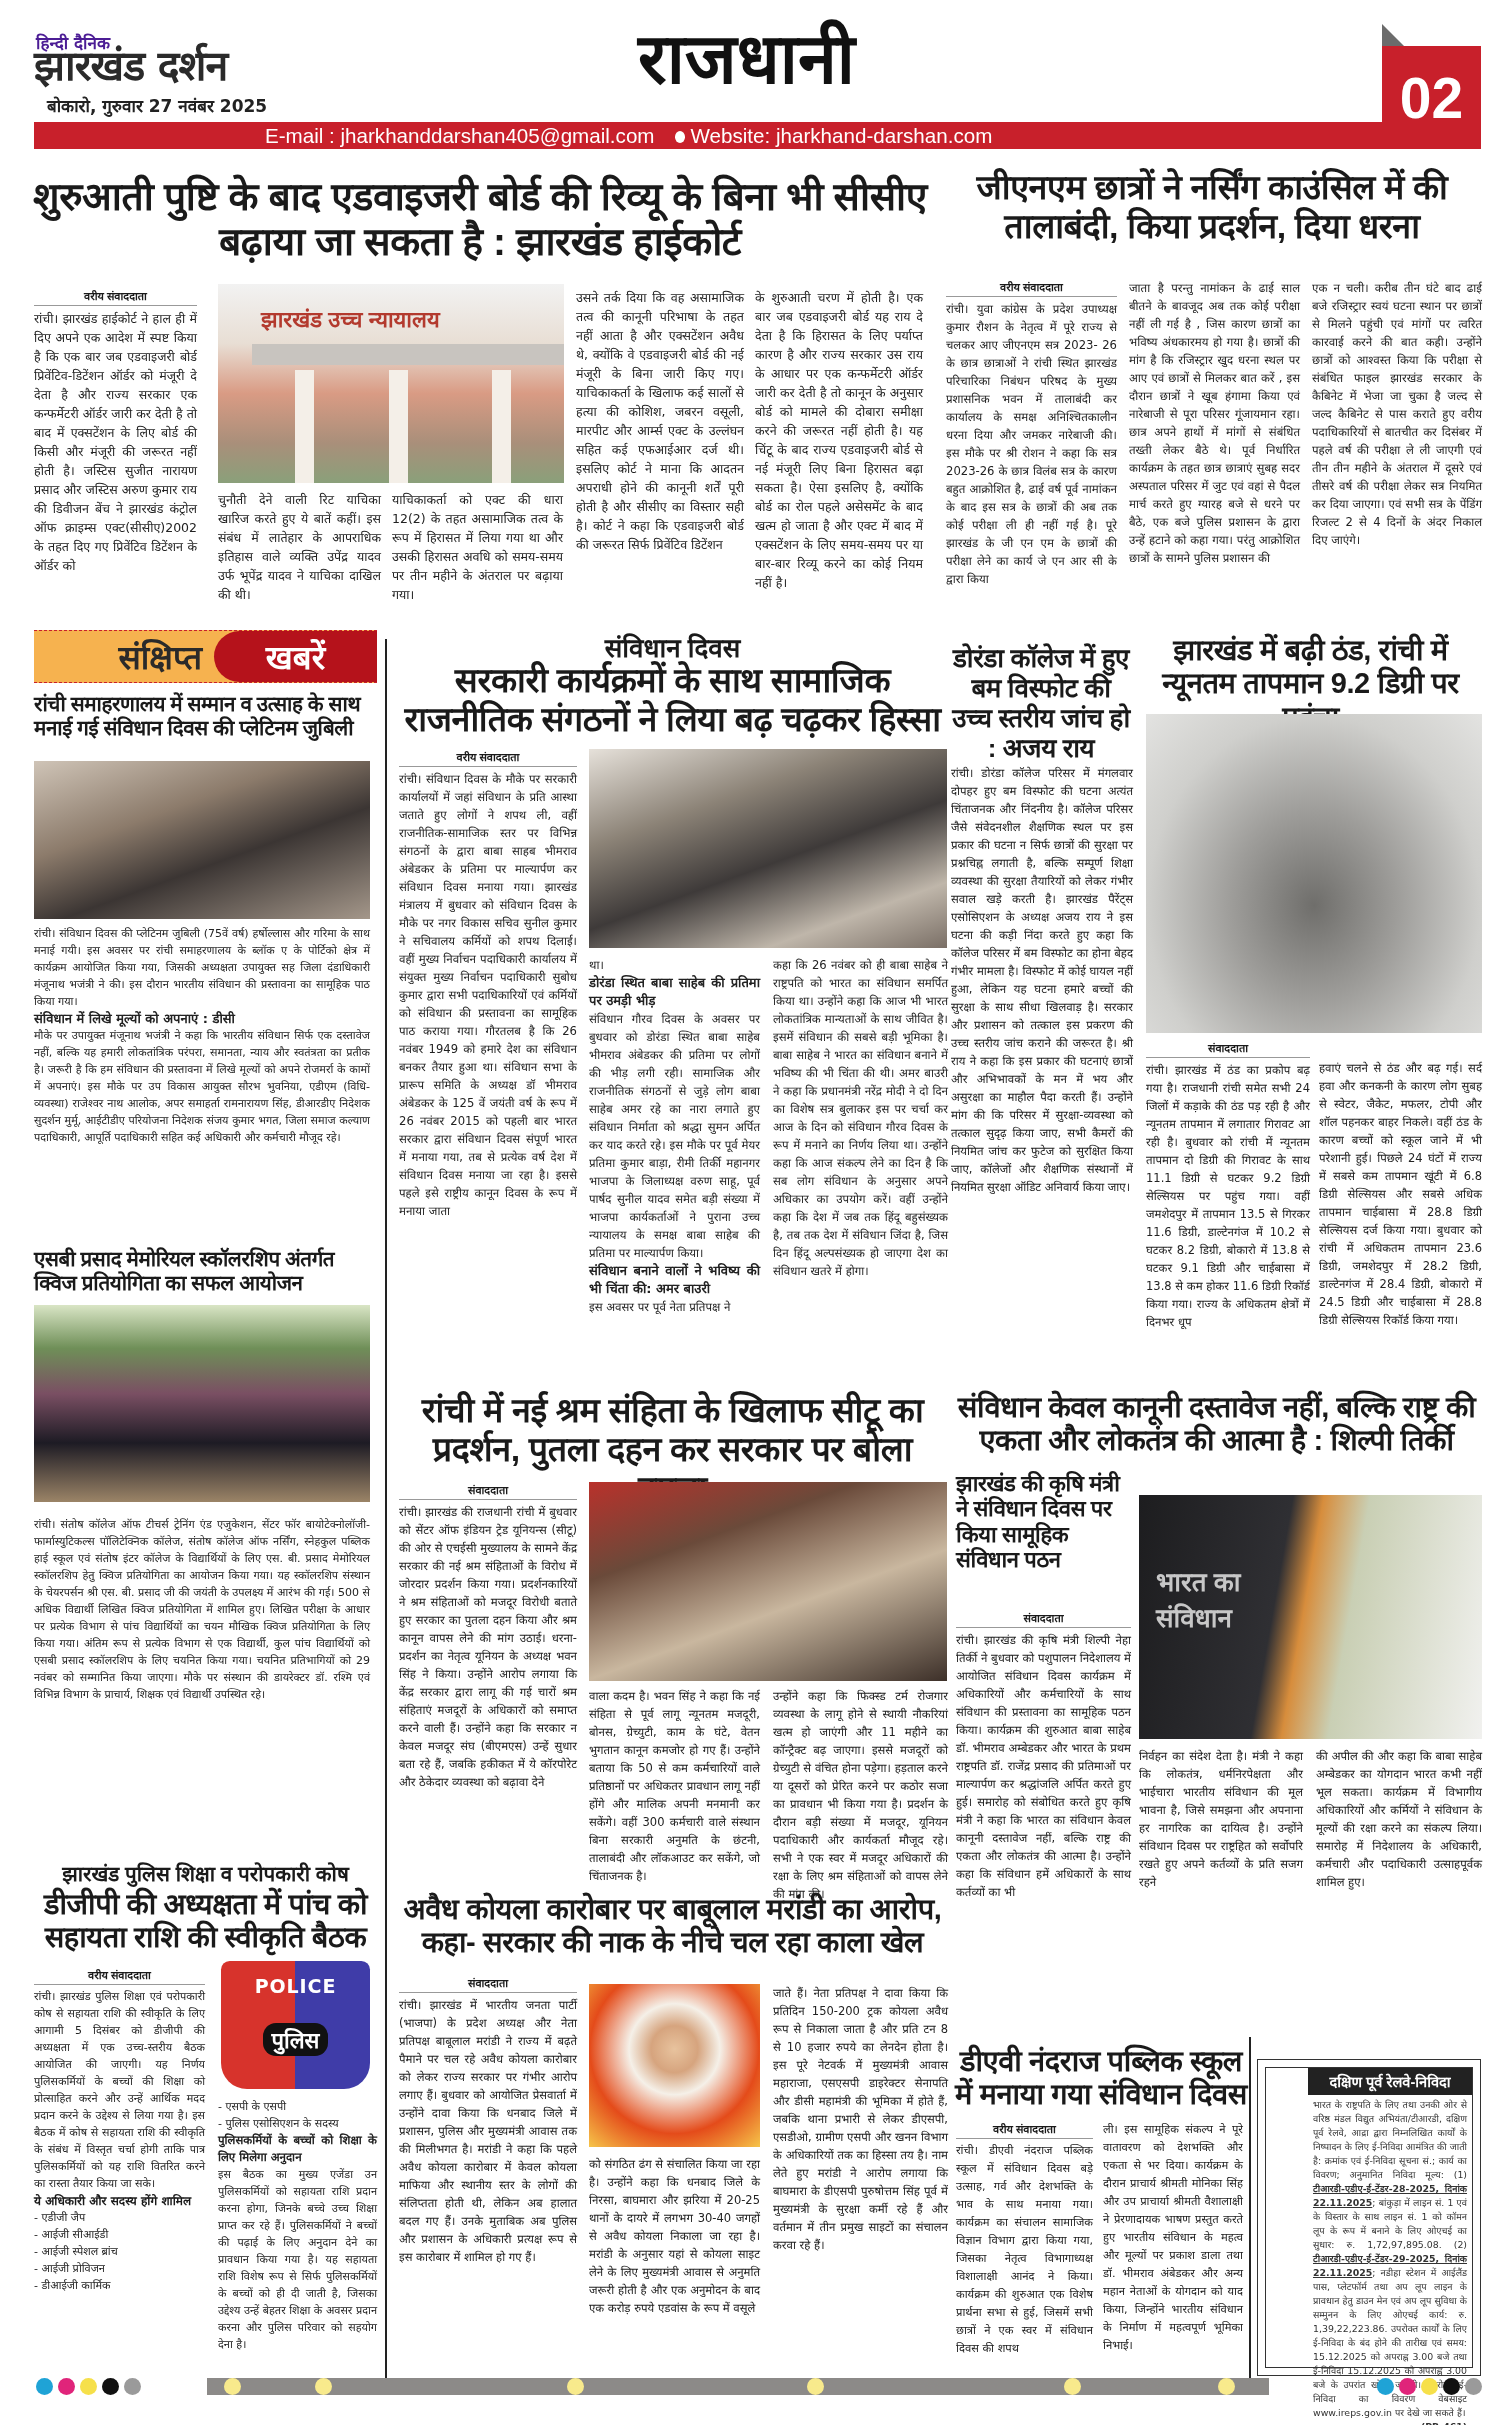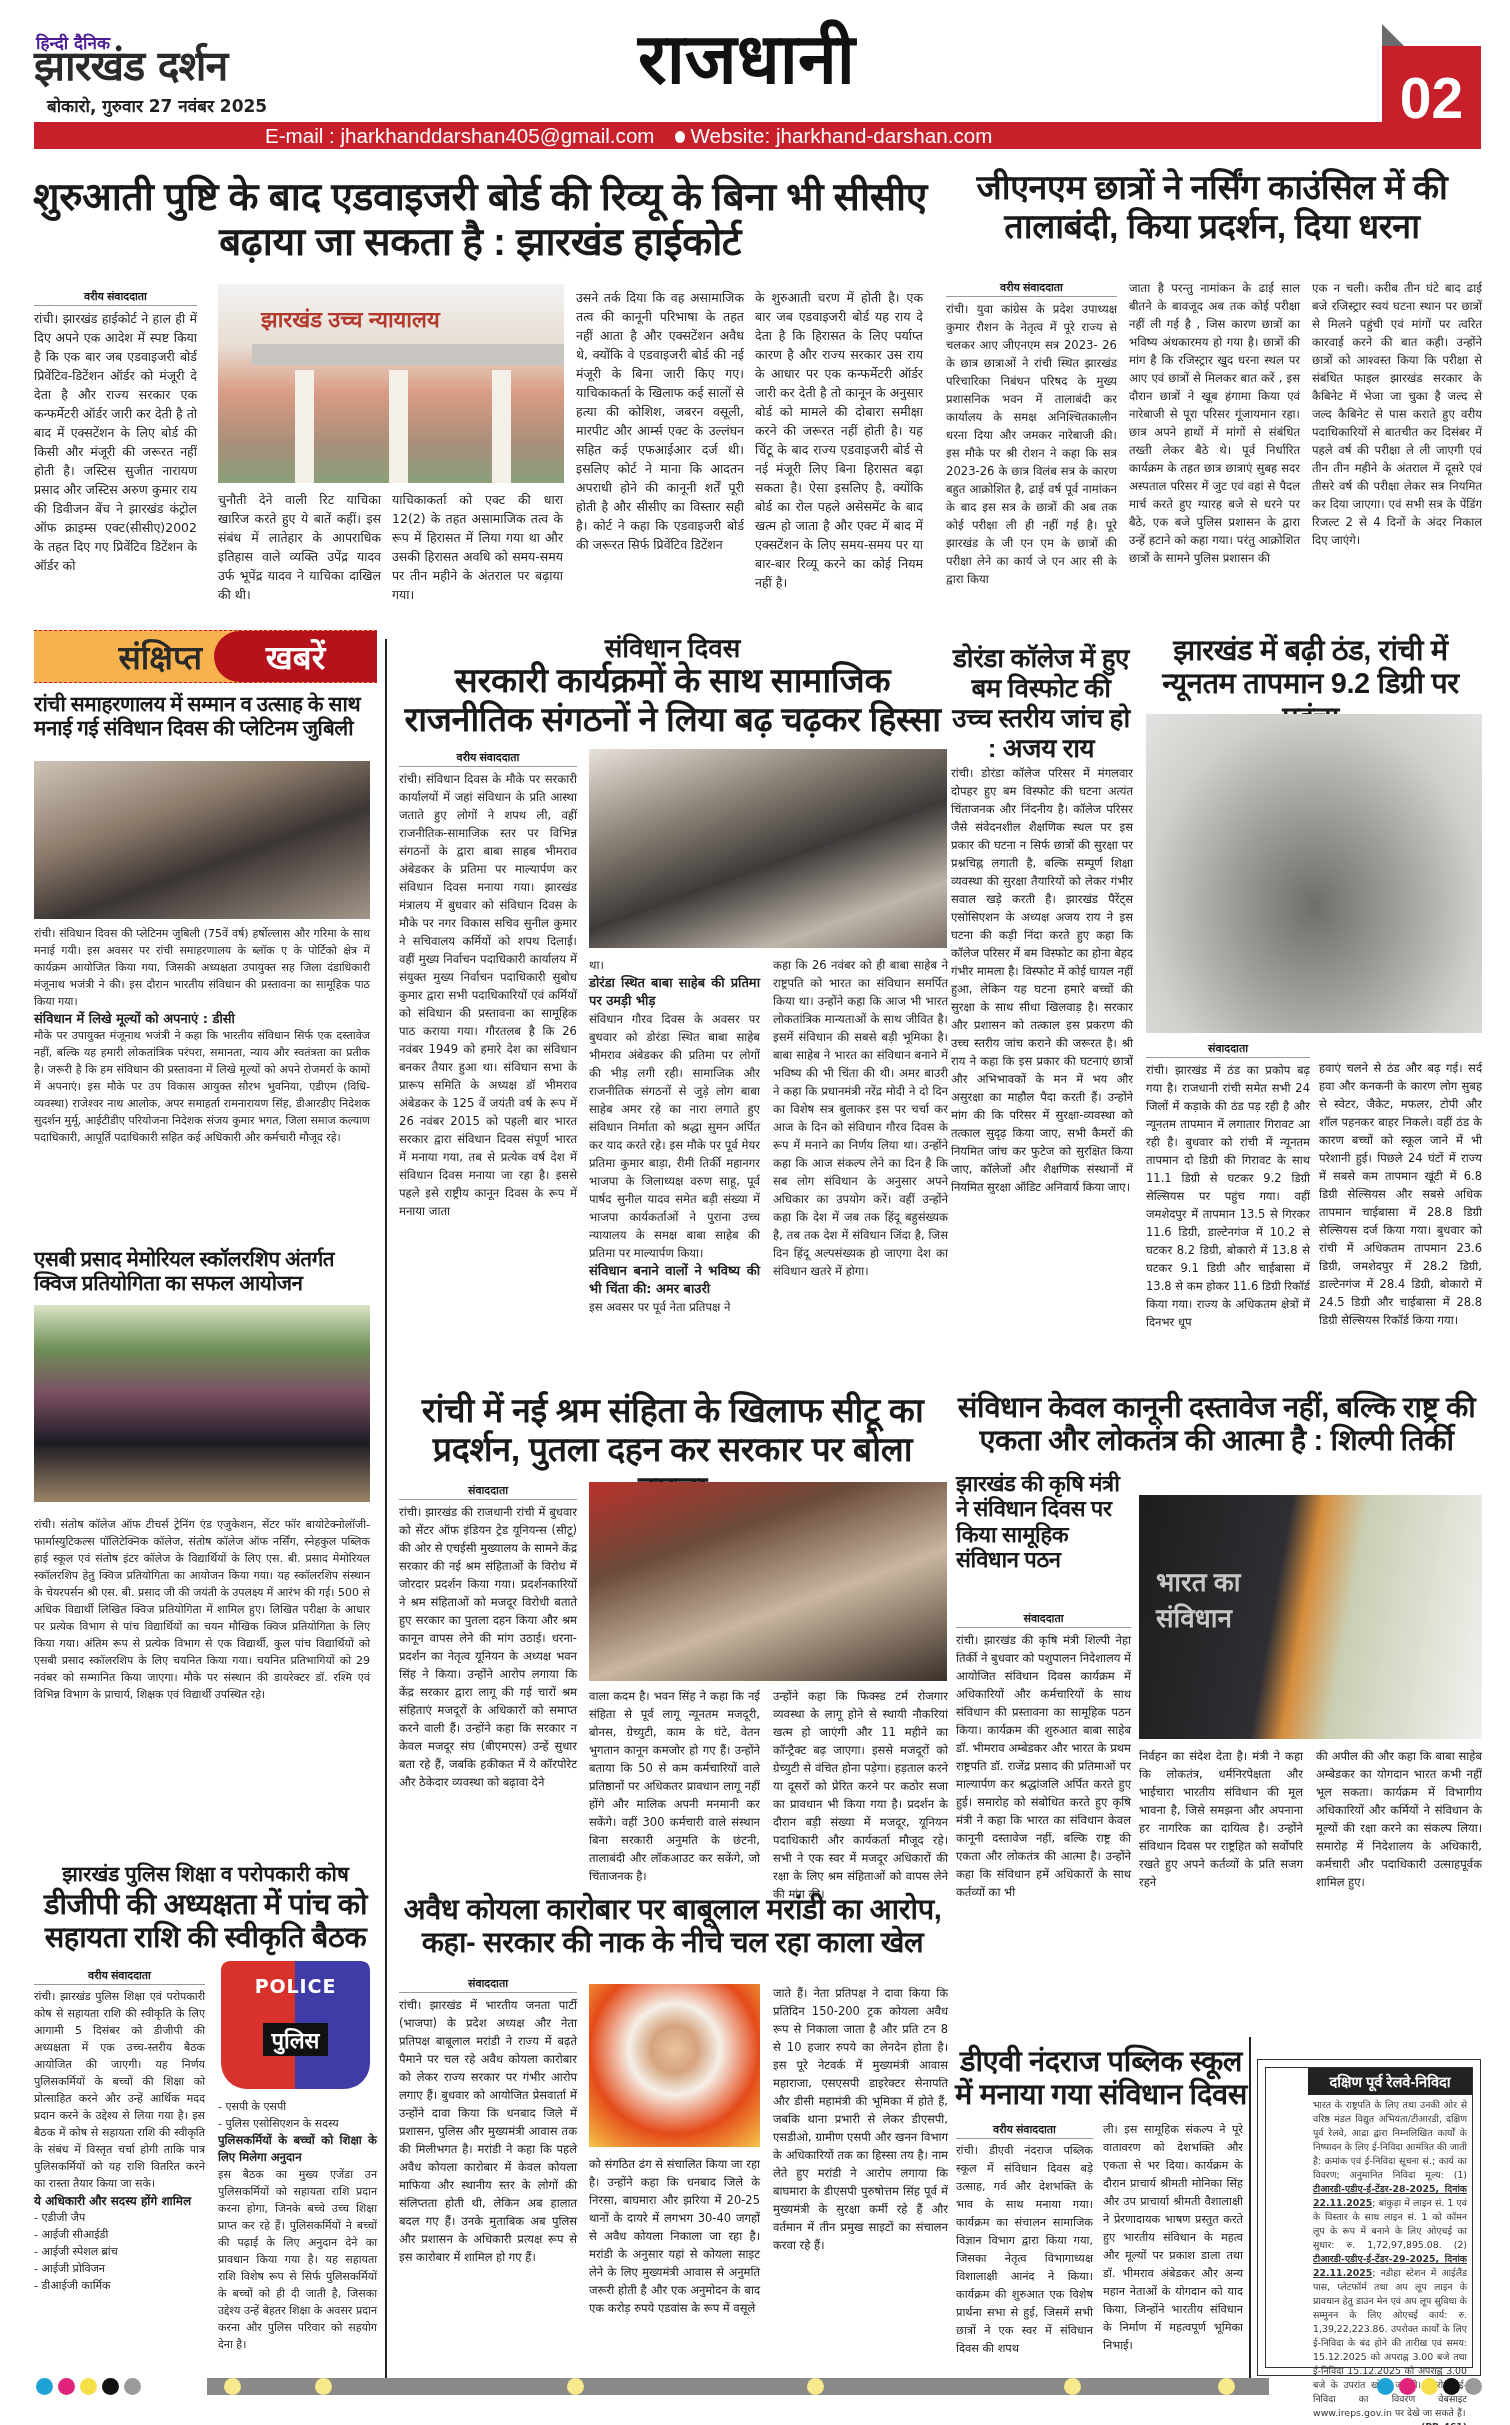--- a/index.html
+++ b/index.html
@@ -36,21 +36,21 @@
   .photo.court .pillar { position: absolute; top: 86px; width: 19px; height: 137px; background: #f4efe8; }
   .photo.meeting { background: linear-gradient(160deg, #cfc4b7 0%, #8c7b6b 35%, #3b3533 60%, #a4978a 100%); }
   .photo.fog { background: radial-gradient(ellipse at 50% 60%, #6f6e6b 0%, #9e9d9a 35%, #cfcfcc 70%, #e3e3e1 100%); }
   .photo.protest { background: linear-gradient(160deg, #b9312b 0%, #6a4a3a 30%, #c9b79f 60%, #3d3029 100%); }
   .photo.group { background: linear-gradient(180deg, #d9e5c5 0%, #6f8f58 22%, #7a4f63 45%, #1d1b24 70%, #9b8467 100%); }
   .photo.tribute { background: linear-gradient(100deg, #1d1d1f 0%, #2f2f33 40%, #d78d3c 48%, #c9cfb4 60%, #f1f1ef 100%); }
   .photo.marandi { background: radial-gradient(circle at 50% 40%, #e8c39e 0%, #d6a47e 18%, #f5f0e8 35%, #e44b1a 65%, #f6c54a 100%); }
 
   .police { position: absolute; background: linear-gradient(90deg, #d7332c 0%, #d7332c 50%, #3f3ca8 50%, #3f3ca8 100%); border-radius: 8.6px 8.6px 26px 26px; display: flex; flex-direction: column; align-items: center; }
   .police .pl { margin-top: 13.7px; color: #fff; font-family: "DejaVu Sans", sans-serif; font-weight: bold; font-size: 19px; letter-spacing: 0.9px; }
-  .police .pl2 { margin-top: 26px; color: #fff; font-family: "Liberation Sans", sans-serif; font-weight: bold; font-size: 22px; background: #111; padding: 1.7px 8.6px; border-radius: 1px; }
+  .police .pl2 { margin-top: 26px; color: #fff; font-family: "Liberation Sans", sans-serif; font-weight: bold; font-size: 22px; background: #111; padding: 1.7px 8.6px; border-radius: 13px; }
 
   
   .brief { left: 34px; top: 630px; width: 343px; height: 53px; background: #f6b24f; border-top: 1.7px dashed #c8202b; border-bottom: 1.7px dashed #c8202b; display: flex; align-items: center; }
   .brief .l { flex: 0 0 180px; text-align: right; padding-right: 12px; font-family: "Liberation Sans", sans-serif; font-size: 33px; font-weight: bold; color: #2a2a2a; }
   .brief .r { flex: 1; height: 100%; background: #b5121b; color: #fff; border-radius: 34px 0 0 34px; display: flex; align-items: center; justify-content: center; font-family: "Liberation Sans", sans-serif; font-size: 33px; font-weight: bold; }
 
   .vrule { position: absolute; width: 1.7px; background: #222; }
 
   .tender { left: 1257px; top: 2059px; width: 224px; height: 317px; border: 1.7px solid #333; padding: 6.9px; background: #fff; }
   .tender .inner { border: 0.9px solid #333; height: 100%; padding-left: 42px; }

